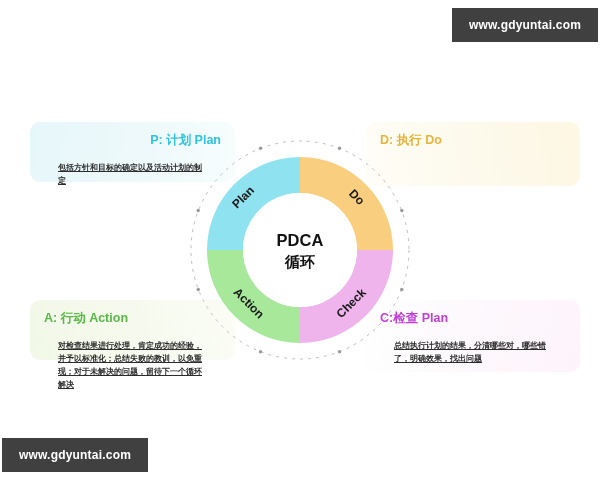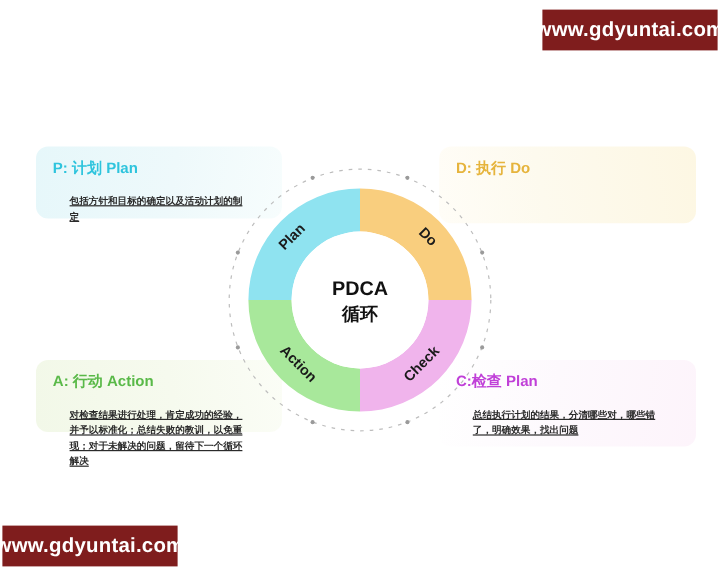--- a/index.html
+++ b/index.html
@@ -12,23 +12,23 @@
     width: 600px;
     height: 480px;
     background: #ffffff;
     overflow: hidden;
     font-family: "Liberation Sans", "DejaVu Sans", sans-serif;
   }
 
   
   .watermark {
     position: absolute;
-    background: #7f1d1d;
+    background: #404040;
     color: #ffffff;
-    font-size: 17px;
+    font-size: 12px;
     font-weight: 700;
     letter-spacing: 0.2px;
     display: flex;
     align-items: center;
     justify-content: center;
   }
   #wm-top {
     right: 2px;
     top: 8px;
     width: 146px;
@@ -63,21 +63,21 @@
     text-decoration: underline;
   }
 
   #box-plan {
     left: 30px;
     top: 122px;
     width: 205px;
     height: 60px;
     background: linear-gradient(100deg, #e6f7fa 0%, #eef9fb 55%, #f7fdfd 100%);
   }
-  #box-plan .box-title { color: #2ec4dd; }
+  #box-plan .box-title { color: #2ec4dd; text-align: right; }
 
   #box-do {
     left: 366px;
     top: 122px;
     width: 214px;
     height: 64px;
     background: linear-gradient(260deg, #fdf7e3 0%, #fdfaee 60%, #fffdf7 100%);
   }
   #box-do .box-title { color: #e6b43c; }
 

